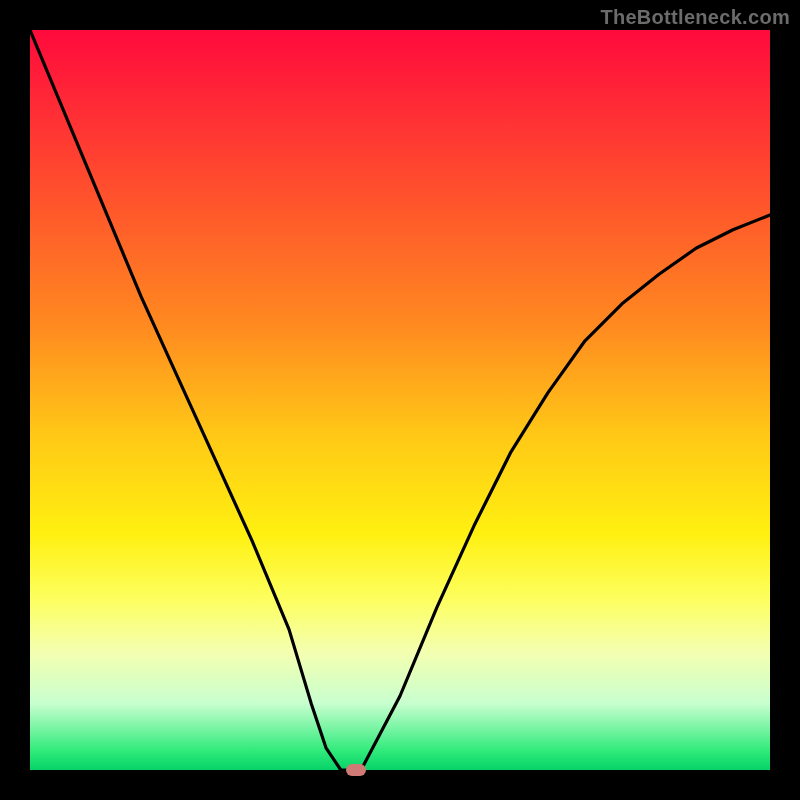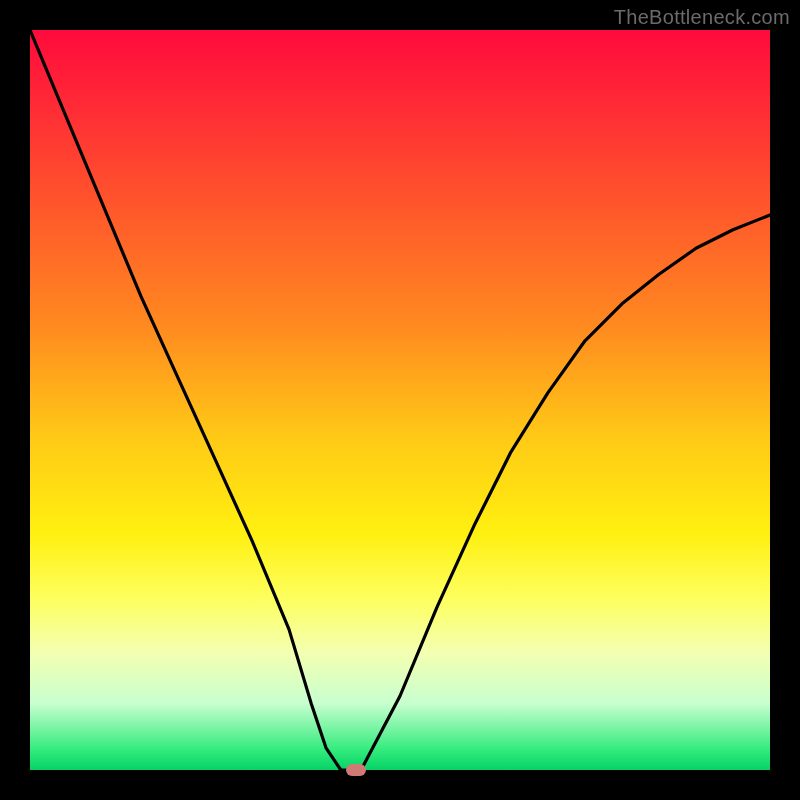--- a/index.html
+++ b/index.html
@@ -12,21 +12,21 @@
           #ff8a20 40%,
           #ffc916 55%,
           #fff010 68%,
           #fdff60 77%,
           #f4ffb0 84%,
           #c8ffcf 91%,
           #2eea7a 97.5%,
           #07d267 100%);}
   .curve{position:absolute;left:0;top:0;width:740px;height:740px;pointer-events:none}
   .marker{position:absolute;width:20px;height:12px;border-radius:6px;background:#cf7a74;transform:translate(-50%,-50%);}
-  .watermark{position:absolute;top:6px;right:10px;color:#6b6b6b;font-size:20px;font-weight:400;letter-spacing:.3px}
+  .watermark{position:absolute;top:6px;right:10px;color:#6b6b6b;font-size:20px;font-weight:700;letter-spacing:.3px}
 </style>
 </head>
 <body>
 
 <div class="frame">
   <div class="watermark">TheBottleneck.com</div>
   <div class="plot">
     <svg class="curve" viewBox="0 0 740 740" preserveAspectRatio="none">
       <path id="curve-path" fill="none" stroke="#000" stroke-width="3.2" stroke-linejoin="round" stroke-linecap="round" d="M0.0 0.0 L37.0 88.8 L74.0 177.6 L111.0 266.4 L148.0 347.8 L185.0 429.2 L222.0 510.6 L259.0 599.4 L281.2 673.4 L296.0 717.8 L310.8 740.0 L325.6 740.0 L333.0 736.3 L370.0 666.0 L407.0 577.2 L444.0 495.8 L481.0 421.8 L518.0 362.6 L555.0 310.8 L592.0 273.8 L629.0 244.2 L666.0 218.3 L703.0 199.8 L740.0 185.0 "></path>
     </svg>

